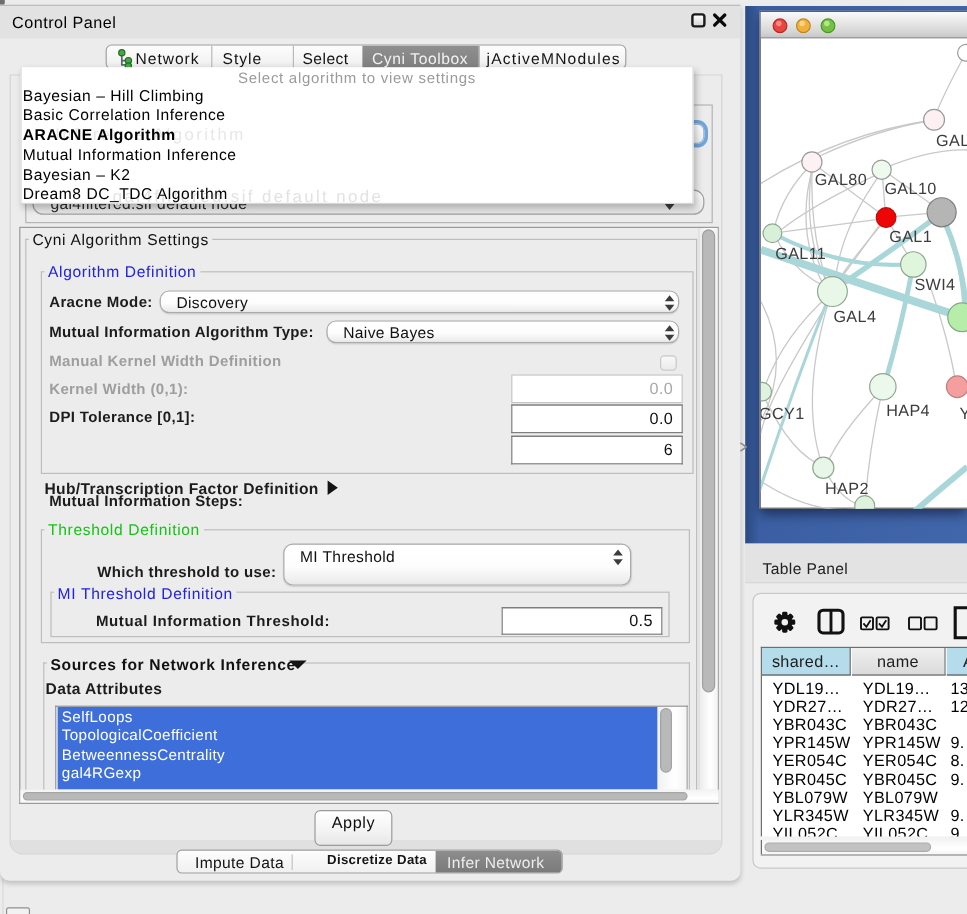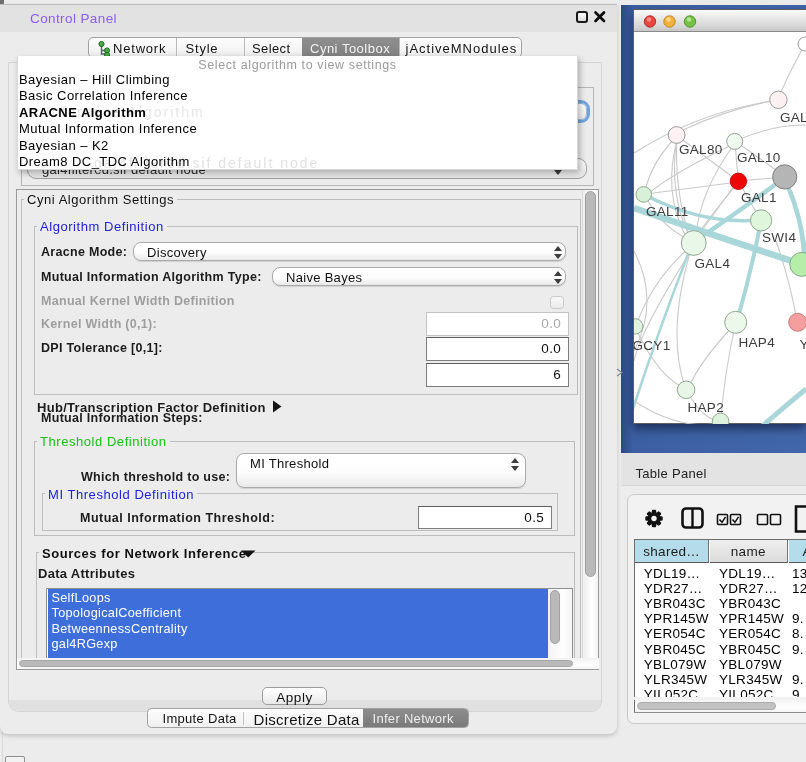--- a/index.html
+++ b/index.html
@@ -21,21 +21,21 @@
 </style>
 </head>
 <body>
 
 <div class="abs" style="left:2px; top:0; width:1px; height:762px; background:#d9d9d9;"></div>
 <div class="abs" style="left:0; top:0; width:4px; height:6px; background:#6f6f6f; border-bottom-right-radius:4px;"></div>
 
 <div class="abs" style="left:0; top:4px; width:617px; height:730px; background:#ececec; border-radius:0 0 8px 8px; box-shadow:0 2px 4px rgba(0,0,0,0.18);"></div>
 
 <div class="abs" style="left:0; top:4px; width:617px; height:28px; background:#e2e2e2; border-top:1px solid #bdbdbd;"></div>
-<div class="abs" style="left:30px; top:11px; font-size:13.5px; letter-spacing:0.4px; color:#8b5cf6;">Control Panel</div>
+<div class="abs" style="left:10px; top:11px; font-size:13.5px; letter-spacing:0.4px; color:#000000;">Control Panel</div>
 
 <div class="abs" style="left:576px; top:11px; width:12px; height:12px; border:2px solid #1a1a1a; border-radius:3px; background:linear-gradient(#fdfdfd,#d8d8d8);"></div>
 <svg class="abs" style="left:592px; top:9px;" width="16" height="16" viewBox="0 0 16 16">
   <path d="M3.5 3.5 L12 12 M12 3.5 L3.5 12" stroke="#0a0a0a" stroke-width="2.7" stroke-linecap="round"></path>
 </svg>
 
 <div class="abs" style="left:87.5px; top:36.5px; width:434px; height:21px; border:1px solid #a2a2a2; border-radius:5px; background:linear-gradient(#fdfdfd,#f3f3f3 70%,#e7e7e7); overflow:hidden;">
   <div class="abs" style="left:0; top:0; width:87.5px; height:21px;"></div>
   <div class="abs" style="left:87.5px; top:0; width:1px; height:21px; background:#b9b9b9;"></div>
   <div class="abs" style="left:155px; top:0; width:1px; height:21px; background:#b9b9b9;"></div>
@@ -140,27 +140,27 @@
   <div class="abs" style="left:501px; top:0; width:26px; height:69.5px; background:linear-gradient(90deg,#f2f2f2,#ffffff 55%,#f2f2f2);"></div>
   <div class="abs" style="left:503px; top:1px; width:9.5px; height:54px; background:#b9b9b9; border:1px solid #a2a2a2; border-radius:5px;"></div>
 </div>
 
 <div class="abs" style="left:582px; top:190px; width:16px; height:468px; background:linear-gradient(90deg,#ececec,#ffffff 60%,#f3f3f3); border-left:1px solid #dcdcdc;"></div>
 <div class="abs" style="left:584.5px; top:191px; width:11px; height:386px; background:#b9b9b9; border:1px solid #9f9f9f; border-radius:5.5px;"></div>
 <div class="abs" style="left:16.5px; top:657.5px; width:582px; height:12px; background:linear-gradient(#f2f2f2,#ffffff 60%,#f2f2f2);"></div>
 <div class="abs" style="left:19px; top:660px; width:554px; height:6.5px; background:#b9b9b9; border:1px solid #a6a6a6; border-radius:4px;"></div>
 <div class="abs" style="left:16px; top:668.5px; width:582.5px; height:1px; background:#9a9a9a;"></div>
 
-<div class="abs" style="left:262px; top:675px; width:65px; height:18px; border:1px solid #9c9c9c; border-radius:5px; background:linear-gradient(#ffffff,#f3f3f3 60%,#e7e7e7); text-align:center; font-size:13.5px; letter-spacing:0.5px; color:#111; padding-top:1.5px;margin-top:12px;">Apply</div>
+<div class="abs" style="left:262px; top:675px; width:65px; height:30px; border:1px solid #9c9c9c; border-radius:5px; background:linear-gradient(#ffffff,#f3f3f3 60%,#e7e7e7); text-align:center; font-size:13.5px; letter-spacing:0.5px; color:#111; padding-top:1.5px;">Apply</div>
 
 <div class="abs" style="left:146.5px; top:708px; width:322px; height:19.5px; border:1px solid #a2a2a2; border-radius:4.5px; background:linear-gradient(#fdfdfd,#f0f0f0); overflow:hidden;">
   <div class="abs" style="left:95px; top:3px; width:1px; height:13px; background:#c2c2c2;"></div>
   <div class="abs" style="left:215px; top:0; width:107px; height:20px; background:linear-gradient(#8d8d8d,#787878);"></div>
   <div class="abs" style="left:15px; top:2px; font-size:13px; color:#141414;">Impute Data</div>
-  <div class="abs" style="left:106px; top:2px; font-size:15px; color:#141414;">Discretize Data</div>
+  <div class="abs" style="left:125px; top:2px; font-size:11px; color:#141414;font-weight:bold;">Discretize Data</div>
   <div class="abs" style="left:225px; top:2px; font-size:13px; color:#ededed;">Infer Network</div>
 </div>
 
 <div class="abs" style="left:17px; top:56px; width:561px; height:114px; background:#ffffff; border:1px solid #d8d8d8; border-top:none; box-shadow:2px 3px 6px rgba(0,0,0,0.28);">
   <div style="position:absolute; left:28px; top:48px; font-size:14px; letter-spacing:2px; color:#e7e7e7; white-space:nowrap;">Inference Algorithm</div>
   <div style="position:absolute; left:76px; top:99px; font-size:14px; letter-spacing:2px; color:#e2e2e2; white-space:nowrap;">gal4filtered.sif default node</div>
   <div style="position:absolute; left:0; top:2px; width:100%; text-align:center; font-size:12.5px; letter-spacing:0.6px; color:#9b9b9b;">Select algorithm to view settings</div>
   <div style="position:absolute; left:1px; top:16px; font-size:13px; color:#000; line-height:16.4px; letter-spacing:0.45px; white-space:nowrap;">
     Bayesian – Hill Climbing<br>
     Basic Correlation Inference<br>

